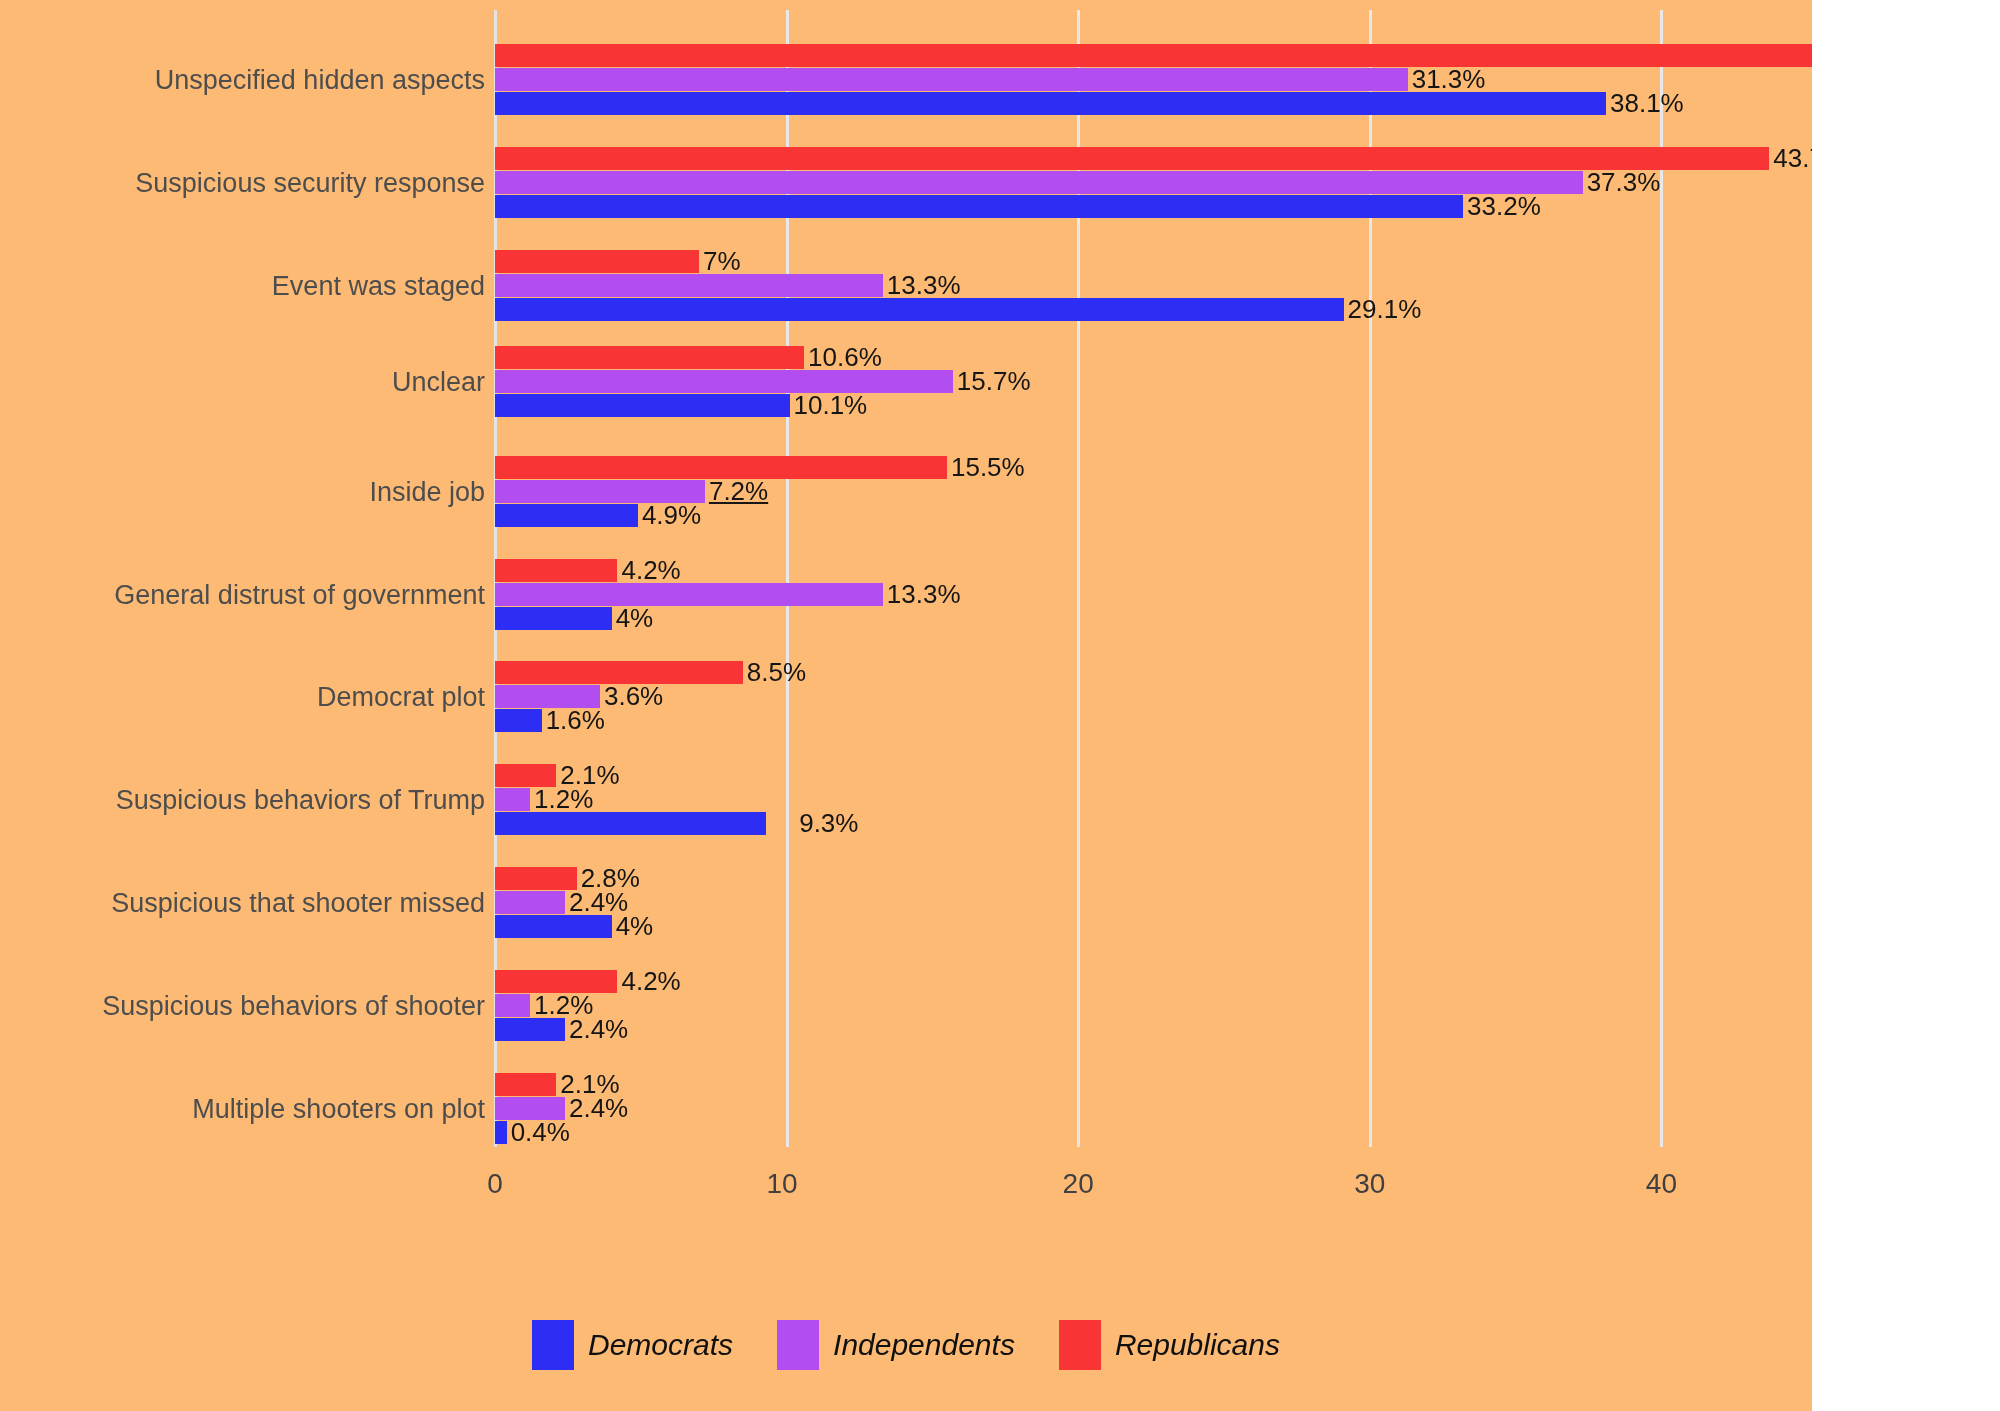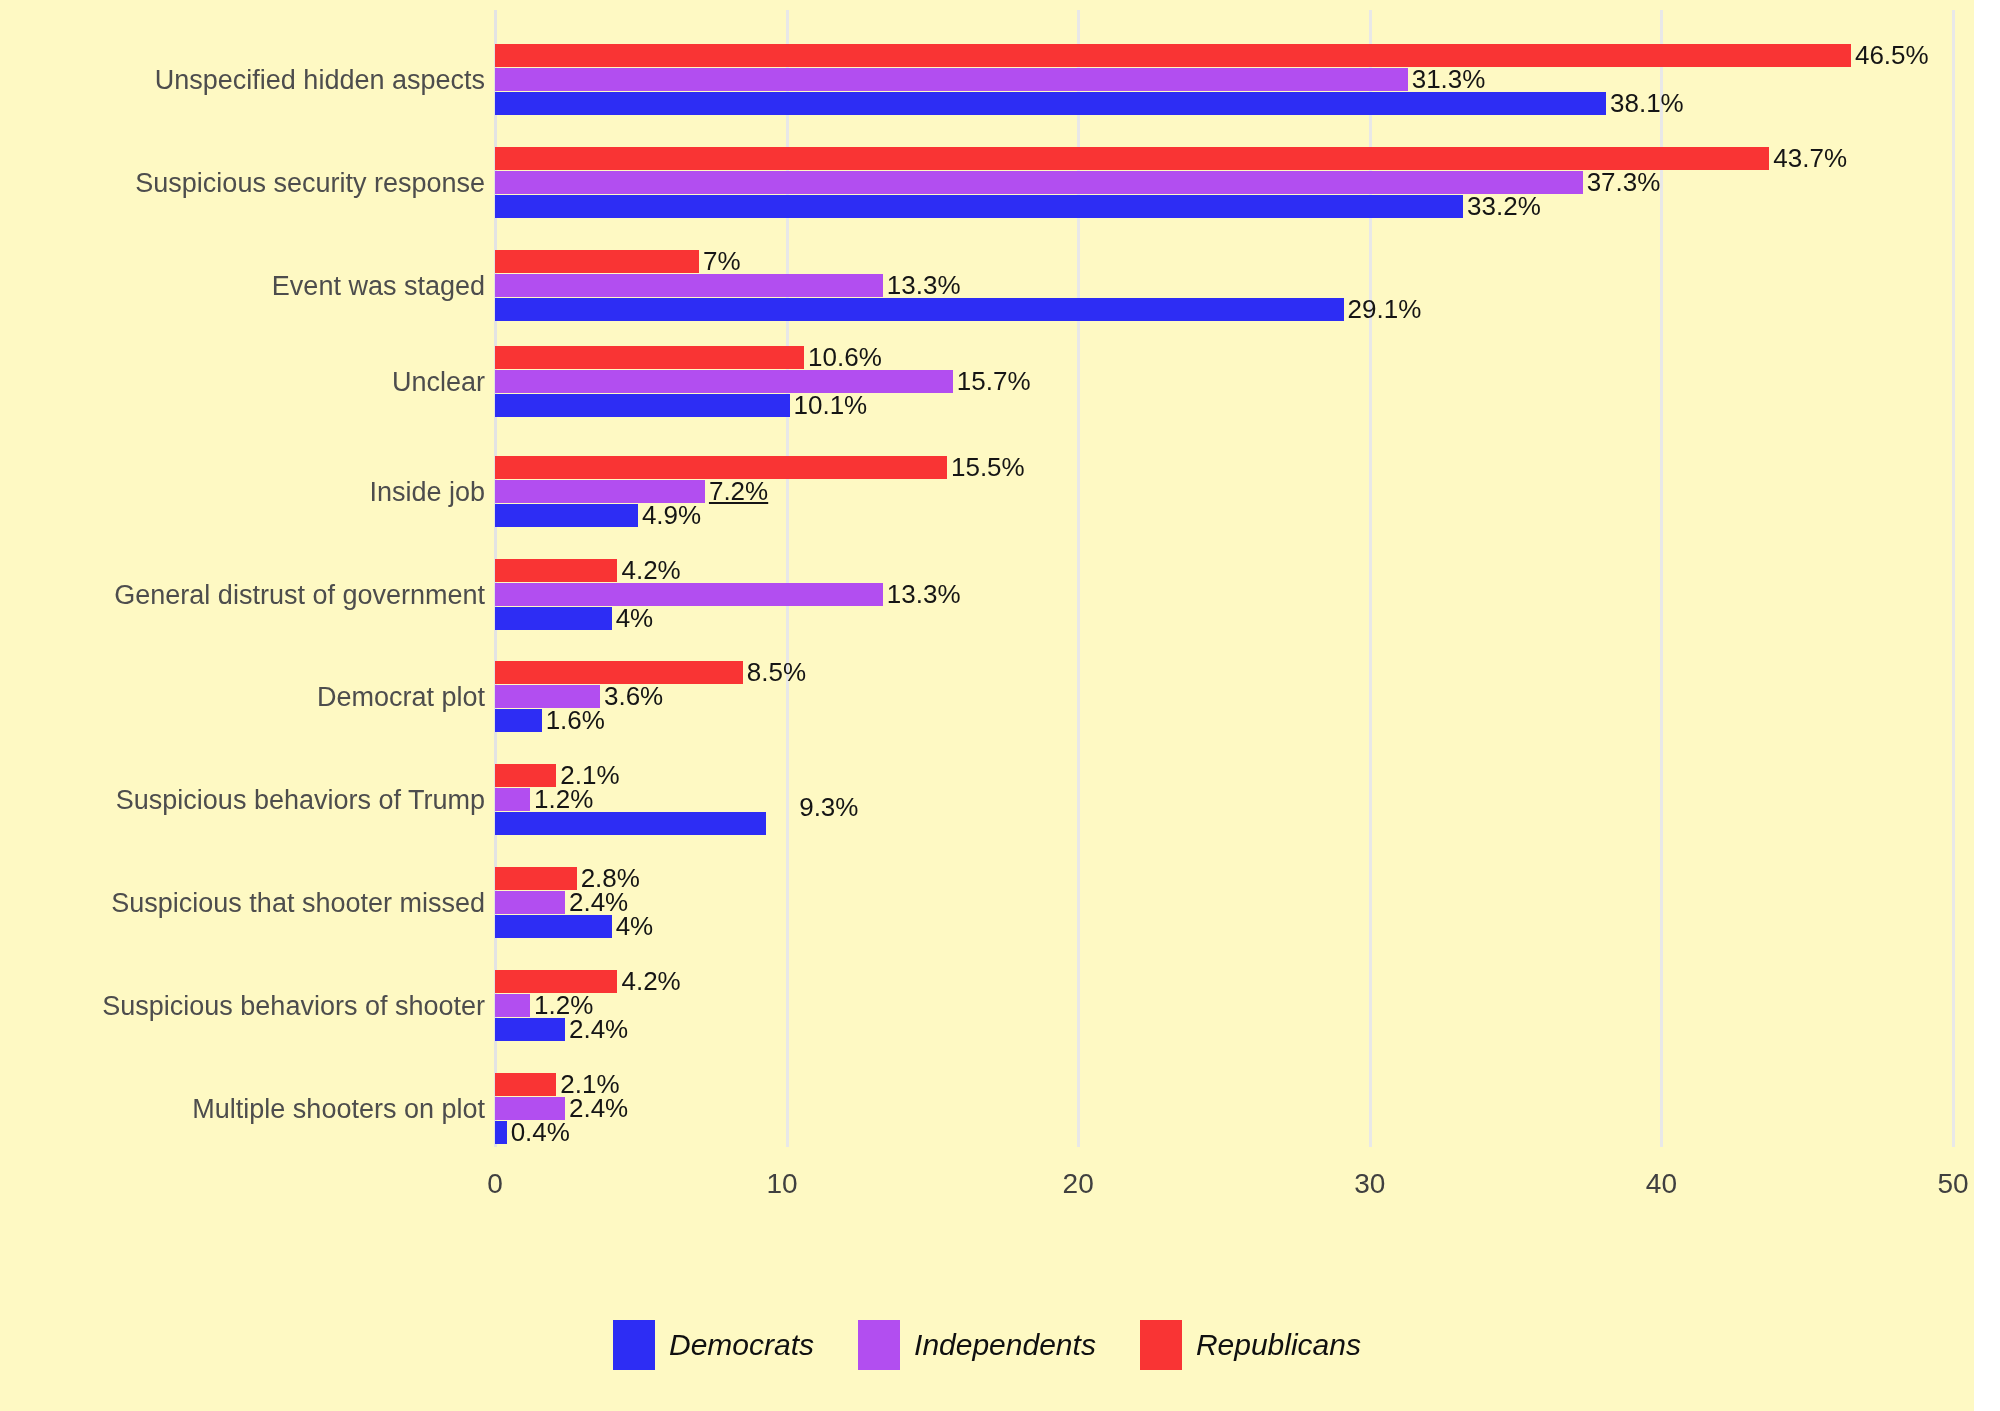--- a/index.html
+++ b/index.html
@@ -1,20 +1,20 @@
 <!DOCTYPE html>
 <html><head>
 <meta charset="utf-8">
 <style>
   html,body{margin:0;padding:0;background:#ffffff;}
   body{font-family:"Liberation Sans",sans-serif;}
   #chart-root{
     position:relative;
-    width:1974px;height:1411px;
-    background:#fef9c3;
+    width:1812px;height:1411px;
+    background:#fdba74;
     overflow:hidden;
   }
   
   .plot-area{
     position:absolute;
     left:495px;      
     top:0px;
     width:1458px;    
     height:1147px;
   }
@@ -183,21 +183,21 @@
         <div class="bar dem" style="width: 46.656px; background: rgb(45, 45, 244);"></div>
         <div class="bar-value" style="left: 46.656px; top: 48px;">1.6%</div>
       </div>
       <div class="cat-row" style="top: 764.3px;">
         <div class="cat-label" style="left: -430px; right: auto; top: 12px; height: 48px; line-height: 48px;">Suspicious behaviors of Trump</div>
         <div class="bar rep" style="width: 61.236px; background: rgb(249, 52, 52);"></div>
         <div class="bar-value" style="left: 61.236px; top: 0px;">2.1%</div>
         <div class="bar ind" style="width: 34.992px; background: rgb(178, 78, 240);"></div>
         <div class="bar-value" style="left: 34.992px; top: 24px;">1.2%</div>
         <div class="bar dem" style="width: 271.188px; background: rgb(45, 45, 244);"></div>
-        <div class="bar-value" style="left: 271.188px; top: 32px; padding-left: 33px;">9.3%</div>
+        <div class="bar-value" style="left: 271.188px; top: 48px; padding-left: 33px;">9.3%</div>
       </div>
       <div class="cat-row" style="top: 867.2px;">
         <div class="cat-label" style="left: -430px; right: auto; top: 12px; height: 48px; line-height: 48px;">Suspicious that shooter missed</div>
         <div class="bar rep" style="width: 81.648px; background: rgb(249, 52, 52);"></div>
         <div class="bar-value" style="left: 81.648px; top: 0px;">2.8%</div>
         <div class="bar ind" style="width: 69.984px; background: rgb(178, 78, 240);"></div>
         <div class="bar-value" style="left: 69.984px; top: 24px;">2.4%</div>
         <div class="bar dem" style="width: 116.64px; background: rgb(45, 45, 244);"></div>
         <div class="bar-value" style="left: 116.64px; top: 48px;">4%</div>
       </div>

